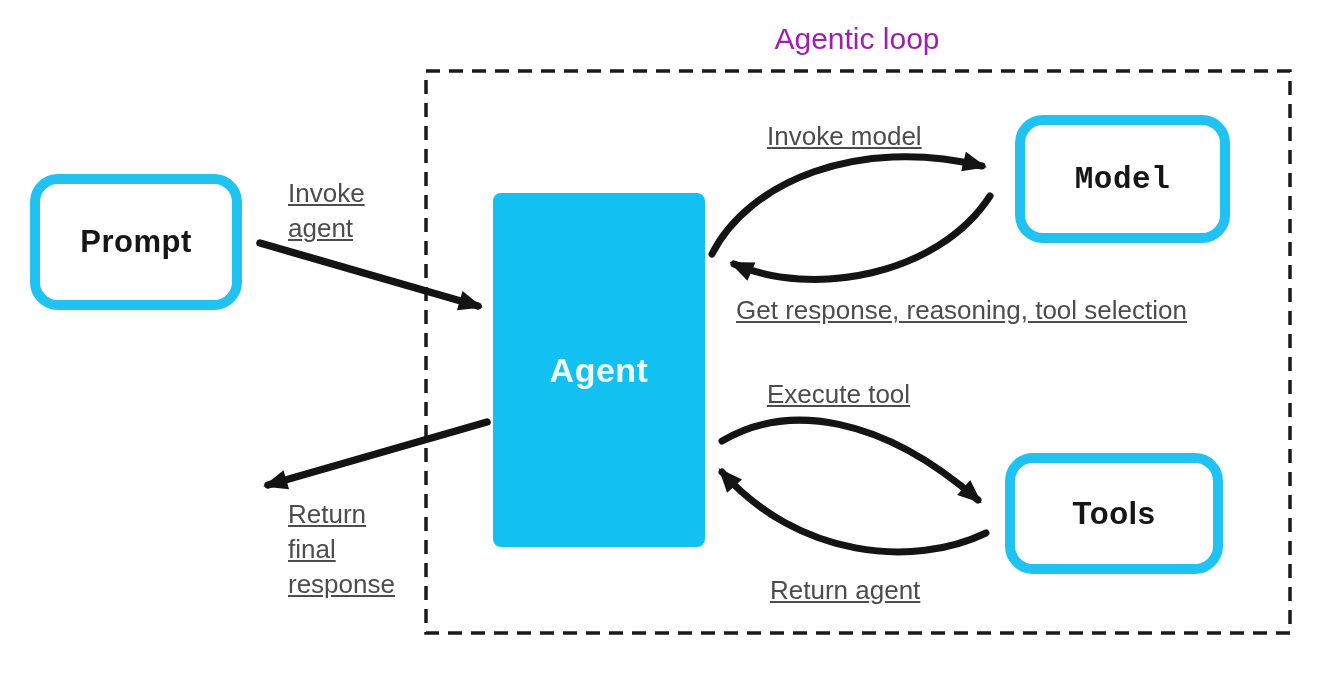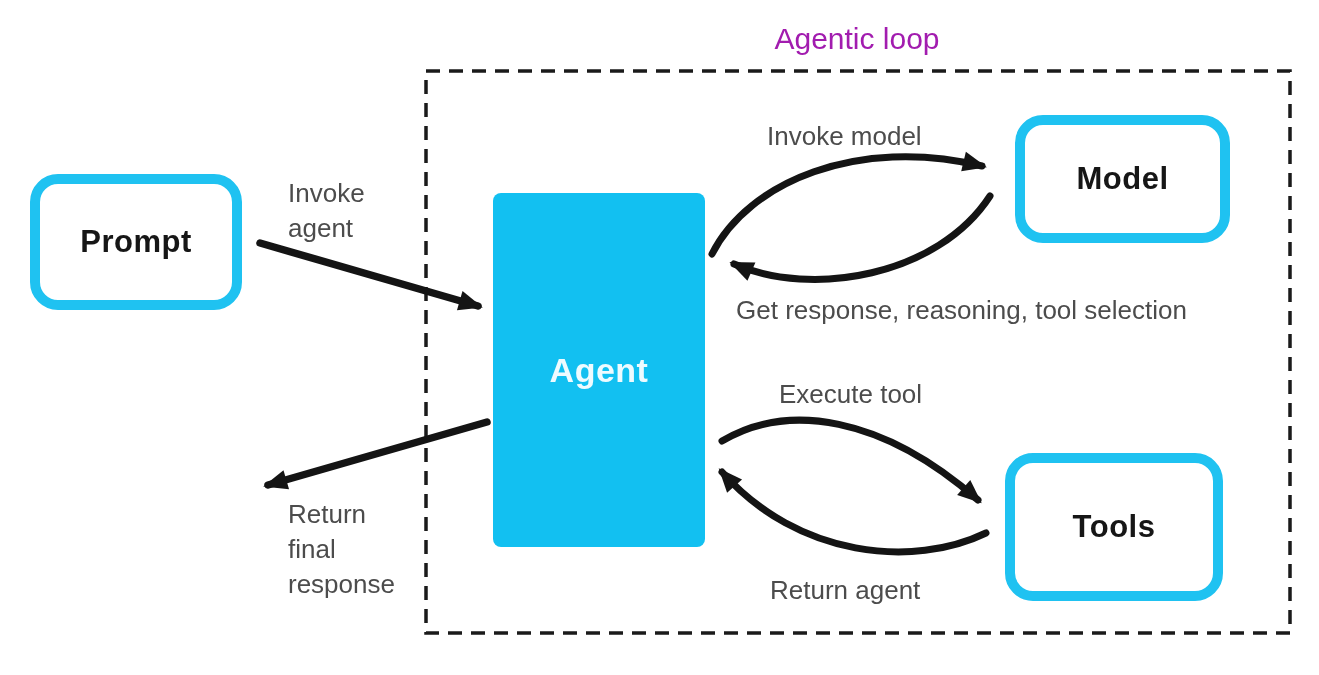--- a/index.html
+++ b/index.html
@@ -29,22 +29,22 @@
     background: #ffffff;
     border: 10px solid #1fc2f1;
     border-radius: 28px;
     font-weight: bold;
     font-size: 31px;
     color: #161616;
     letter-spacing: 0.5px;
   }
   .node-prompt { left: 30px;  top: 174px; width: 212px; height: 136px; }
   .node-result { left: 28px;  top: 423px; width: 218px; height: 130px; }
-  .node-model  { left: 1015px; top: 115px; width: 215px; height: 128px; }
-  .node-tools  { left: 1005px; top: 453px; width: 218px; height: 148px; }
+  .node-model  { left: 1015px; top: 115px; width: 215px; height: 128px; font-family: Liberation Mono, monospace; }
+  .node-tools  { left: 1005px; top: 453px; width: 218px; height: 121px; }
 
   .node-agent {
     left: 493px; top: 193px; width: 212px; height: 354px;
     background: #12c0f1;
     border: none;
     border-radius: 8px;
     color: #eefbff;
     font-size: 34px;
     letter-spacing: 0.5px;
   }
@@ -57,26 +57,27 @@
     font-size: 30px;
     color: #a21caf;
   }
 
   
   .edge-label {
     position: absolute;
     font-size: 26px;
     line-height: 1.35;
     color: #4c4c4c;
+    text-decoration: underline;
   }
   .lbl-invoke-agent          { left: 288px; top: 176px; width: 98px; }
   .lbl-return-final-response { left: 288px; top: 497px; width: 128px; }
   .lbl-invoke-model          { left: 767px; top: 119px; white-space: nowrap; }
   .lbl-get-response          { left: 736px; top: 293px; white-space: nowrap; }
-  .lbl-execute-tool          { left: 767px; top: 377px; white-space: nowrap; margin-left: 12px; }
+  .lbl-execute-tool          { left: 767px; top: 377px; white-space: nowrap; }
   .lbl-return-result         { left: 770px; top: 573px; white-space: nowrap; }
 </style>
 </head>
 <body>
 
 <div class="canvas">
 
   <svg class="arrow-layer" width="1319" height="675" viewBox="0 0 1319 675" fill="none">
     <defs>
       <marker id="ah" markerWidth="27" markerHeight="27" refX="20" refY="13" orient="auto" markerUnits="userSpaceOnUse">

